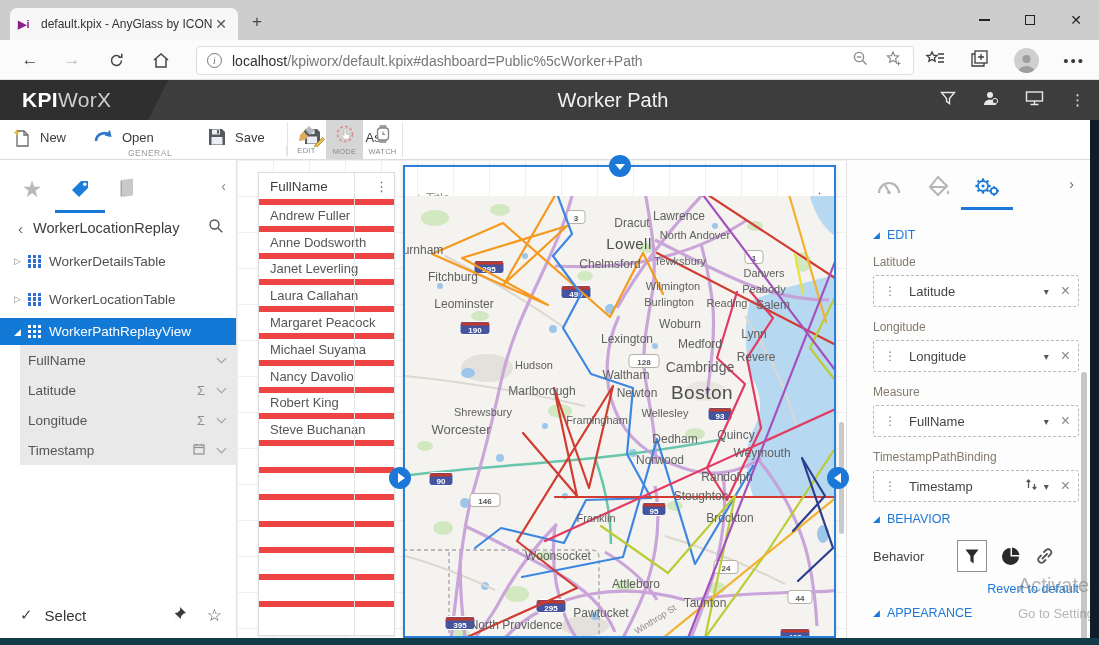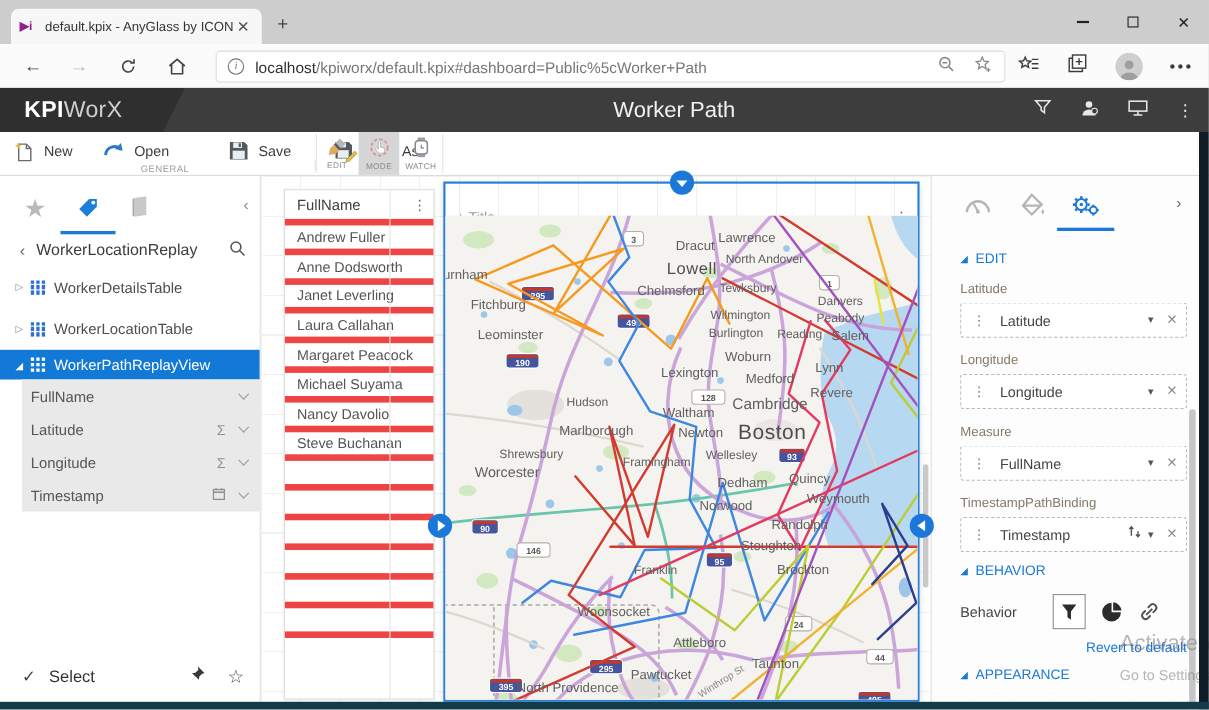--- a/index.html
+++ b/index.html
@@ -430,20 +430,23 @@
             <div class="wg-cell">Laura Callahan</div>
           </div>
           <div class="wg-row">
             <div class="wg-cell">Margaret Peacock</div>
           </div>
           <div class="wg-row">
             <div class="wg-cell">Michael Suyama</div>
           </div>
           <div class="wg-row">
             <div class="wg-cell">Nancy Davolio</div>
+          </div>
+          <div class="wg-row">
+            <div class="wg-cell">Robert King</div>
           </div>
           <div class="wg-row">
             <div class="wg-cell">Steve Buchanan</div>
           </div>
           <div class="wg-row"></div>
           <div class="wg-row"></div>
           <div class="wg-row"></div>
           <div class="wg-row"></div>
           <div class="wg-row"></div>
           <div class="wg-row"></div>

